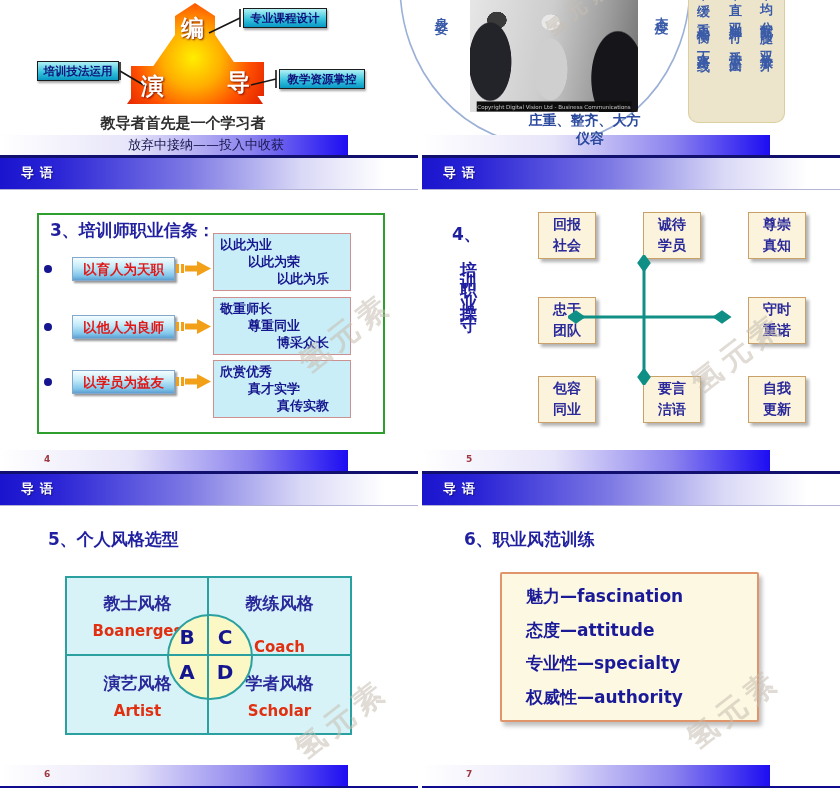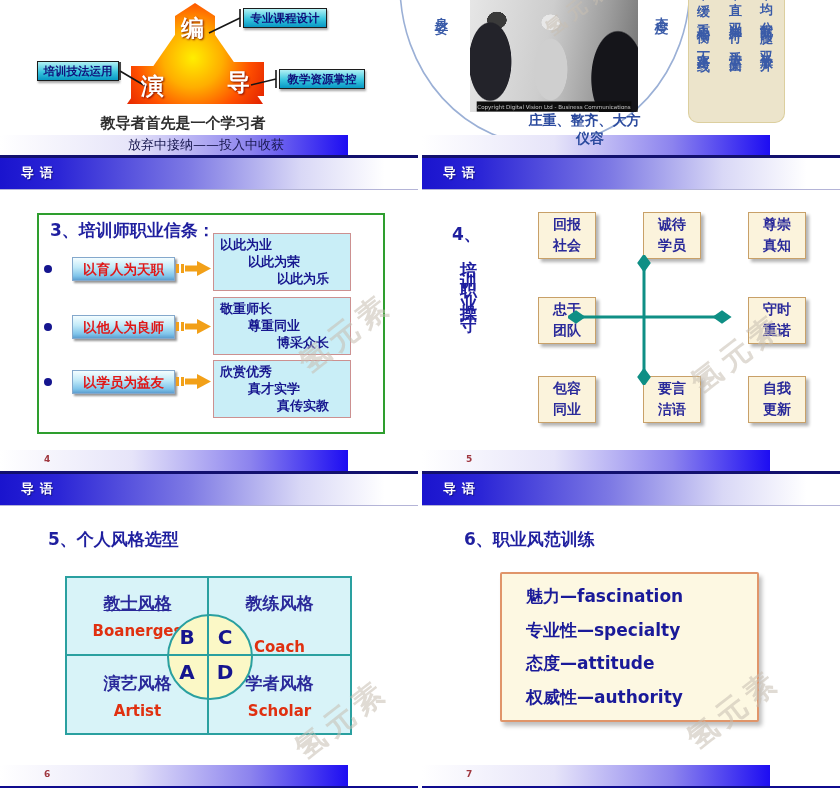--- a/index.html
+++ b/index.html
@@ -264,21 +264,21 @@
   <div class="abs" style="left:0;top:471px;width:418px;height:317px;">
     <div class="hdr" style="left:0;top:0;">
       <span>导语</span>
     </div>
     <div class="sltitle" style="left:48px;top:57px;">5、个人风格选型</div>
 
     <div class="s6table" style="top:105px;">
       <div class="s6circle"></div>
       <div class="s6v"></div>
       <div class="s6h"></div>
-      <div class="s6cn" style="left:0;top:14px;text-decoration:underline;">教士风格</div>
+      <div class="s6cn" style="left:0;top:14px;">教士风格</div>
       <div class="s6en" style="left:0;top:44px;">Boanerges</div>
       <div class="s6cn" style="left:142px;top:14px;">教练风格</div>
       <div class="s6en" style="left:142px;top:60px;">Coach</div>
       <div class="s6cn" style="left:0;top:94px;">演艺风格</div>
       <div class="s6en" style="left:0;top:124px;">Artist</div>
       <div class="s6cn" style="left:142px;top:94px;">学者风格</div>
       <div class="s6en" style="left:142px;top:124px;">Scholar</div>
       <span class="s6letter" style="left:108px;top:47px;">B</span>
       <span class="s6letter" style="left:146px;top:47px;">C</span>
       <span class="s6letter" style="left:108px;top:82px;">A</span>
@@ -293,22 +293,22 @@
   </div>
 
   <div class="abs" style="left:422px;top:471px;width:418px;height:317px;">
     <div class="hdr" style="left:0;top:0;">
       <span>导语</span>
     </div>
     <div class="sltitle" style="left:42px;top:57px;">6、职业风范训练</div>
 
     <div class="s7box" style="left:78px;top:101px;">
       <div>魅力—fascination</div>
+      <div>态度—attitude</div>
       <div>专业性—specialty</div>
-      <div>态度—attitude</div>
       <div>权威性—authority</div>
     </div>
 
     <div class="wm" style="left:258px;top:218px;">氢元素</div>
     <div class="ftr" style="left:0;top:294px;">
       <span class="pagenum">7</span>
     </div>
     <div class="strip" style="left:0;"></div>
   </div>
 

